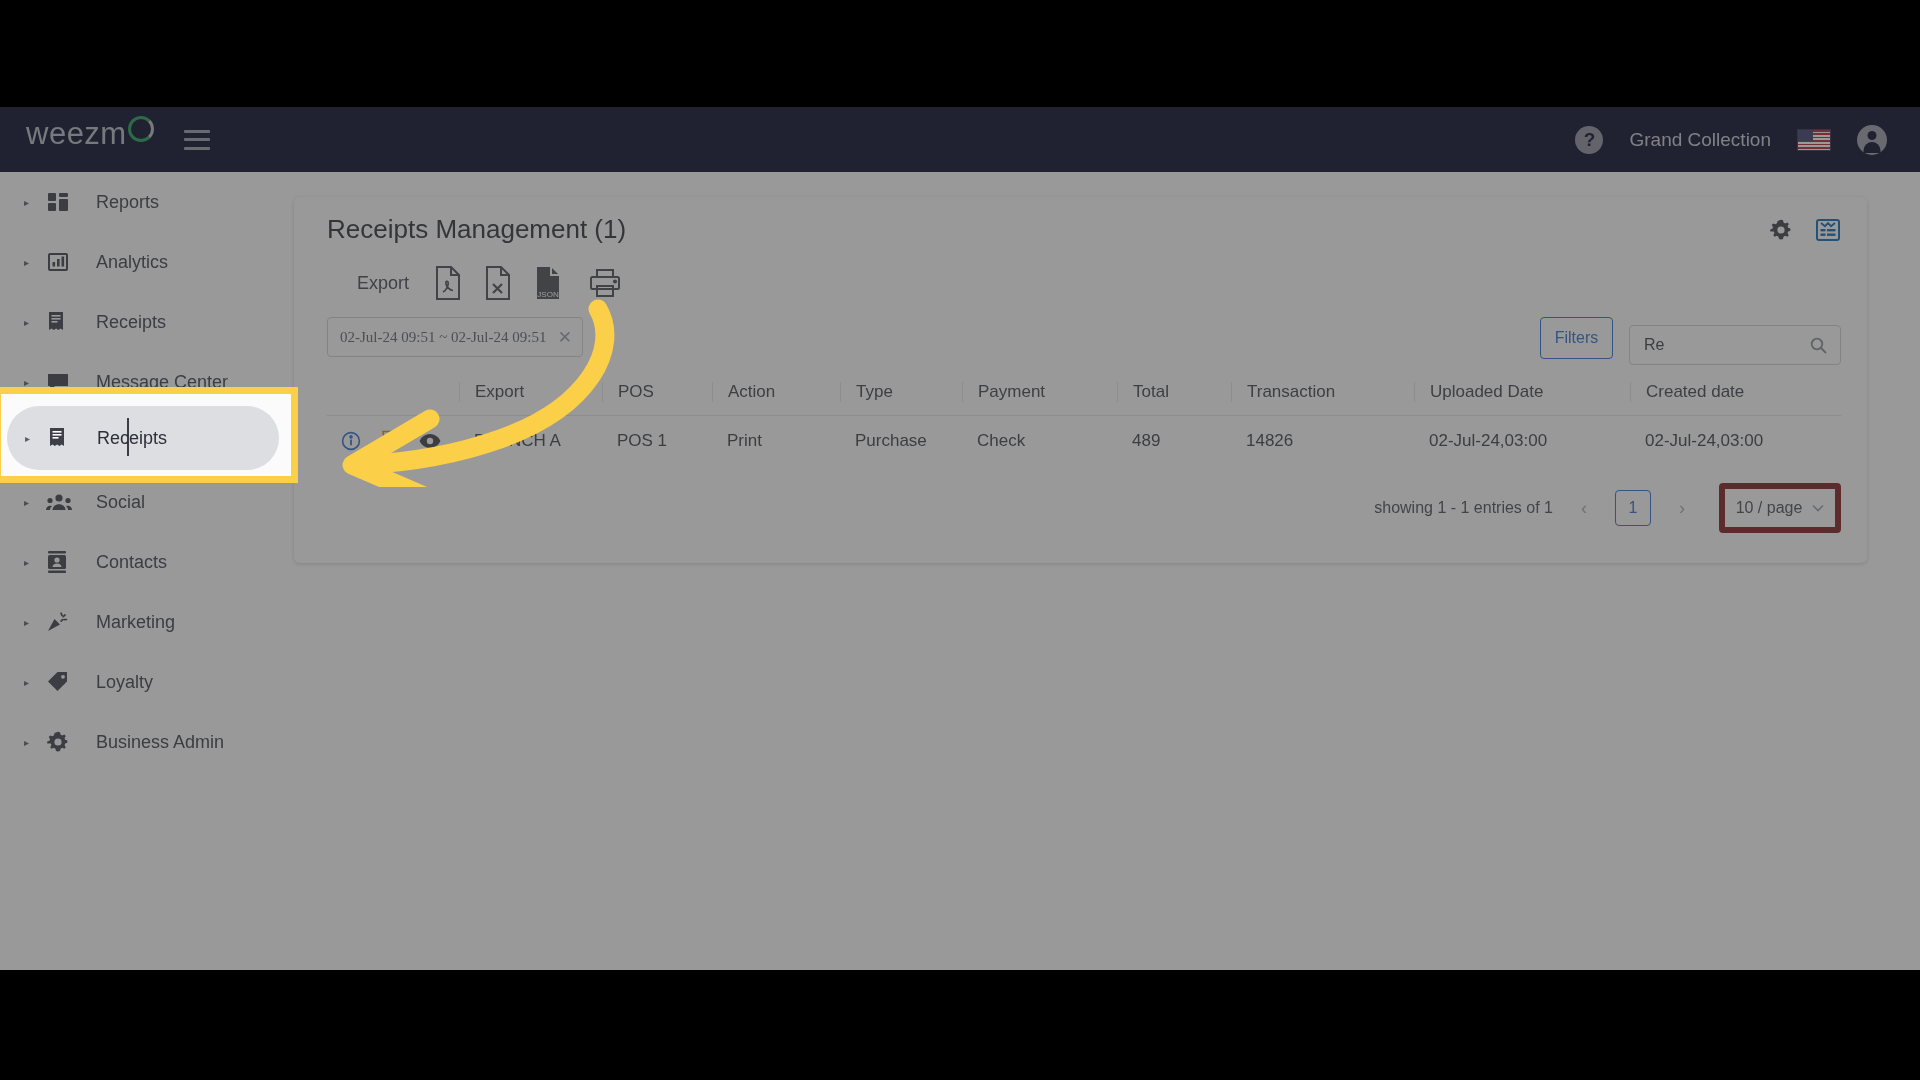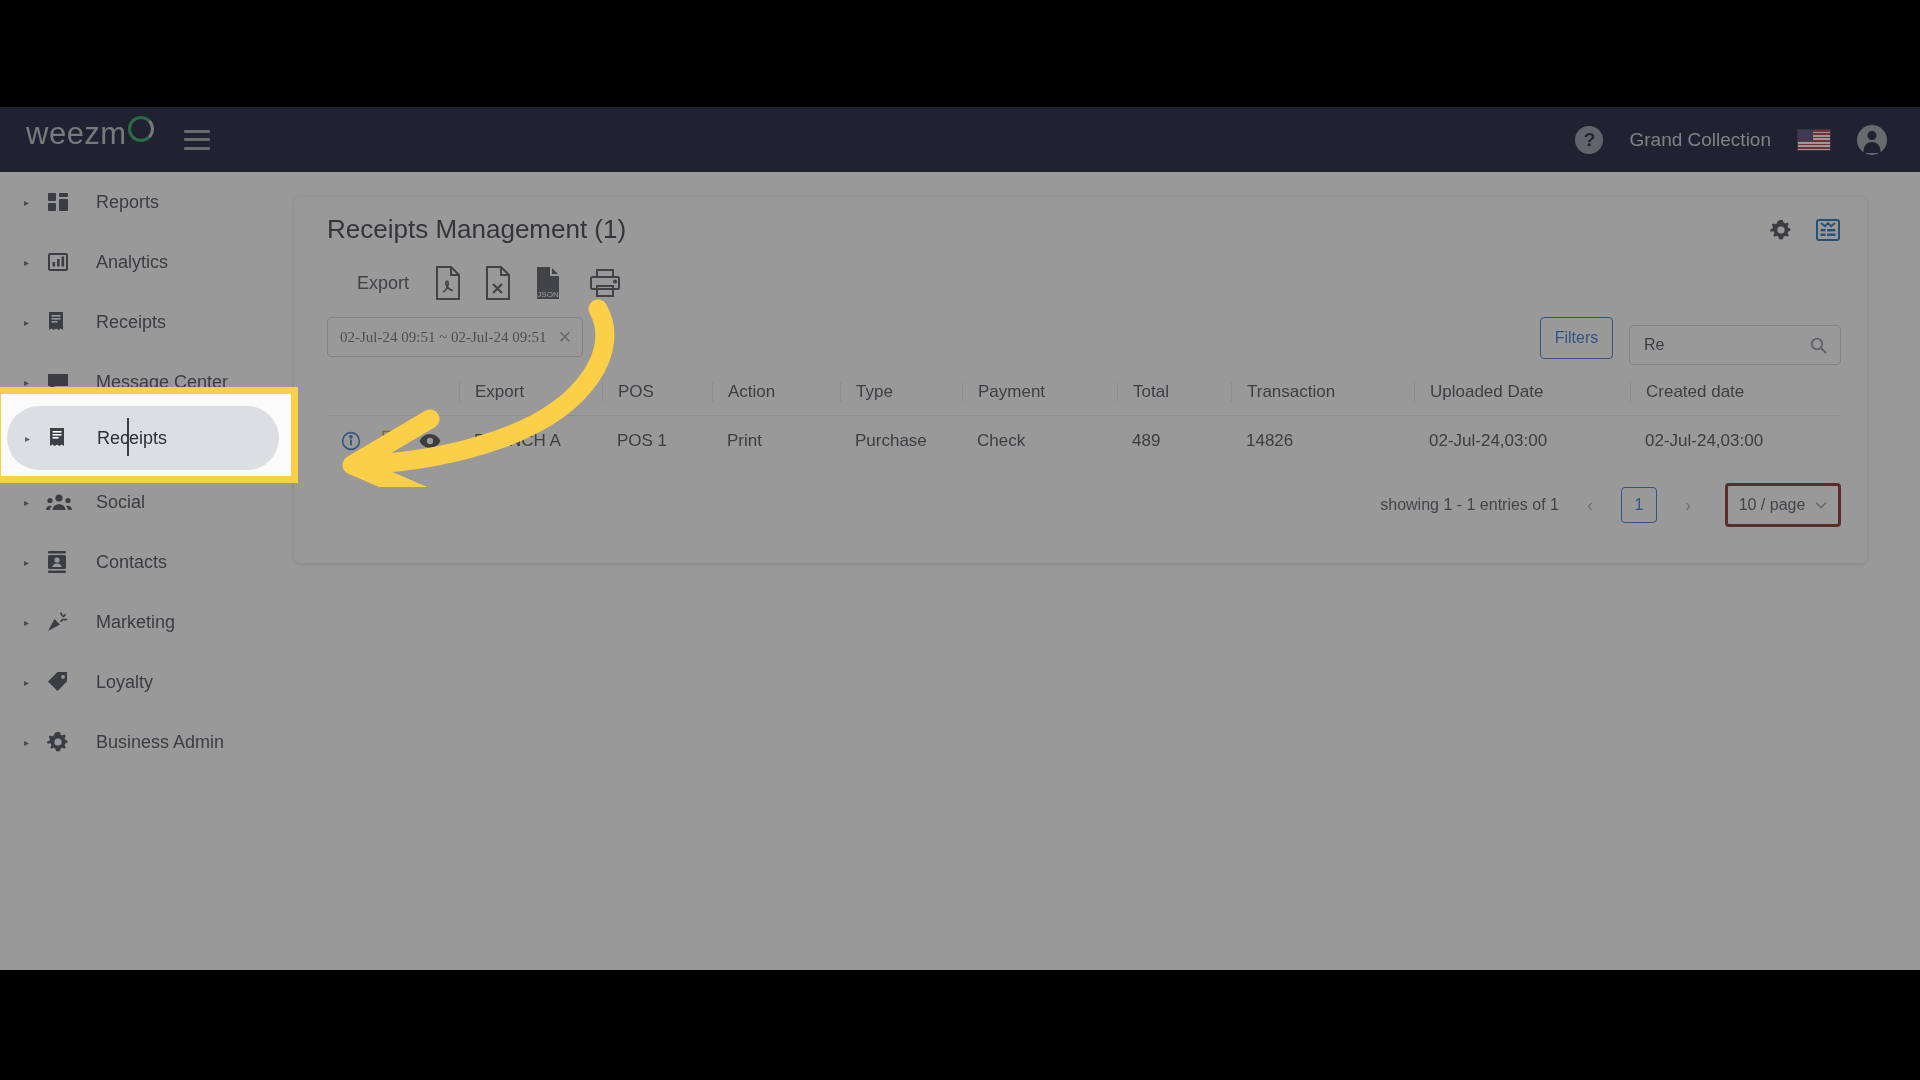--- a/index.html
+++ b/index.html
@@ -194,21 +194,21 @@
     font-family:"Liberation Sans", sans-serif;
   }
   #page-num{
     width:34px;height:34px;border:1px solid #2f6fd0;border-radius:4px;
     color:#2f6fd0;font-size:16px;
     display:flex;align-items:center;justify-content:center;cursor:pointer;
     background:#ffffff;
   }
   #per-page{
     margin-left:6px;height:38px;width:110px;
-    border:3px solid #7f1d1d;border-radius:4px;background:#ffffff;
+    border:6px solid #7f1d1d;border-radius:4px;background:#ffffff;
     display:flex;align-items:center;justify-content:center;gap:10px;
     font-size:16px;color:#4a4e56;cursor:pointer;
   }
   .chev-down{color:#9aa0a8;font-size:12px;}
   
   #dim{
     position:absolute;left:0;top:107px;width:1920px;height:863px;
     background:rgba(60,60,60,0.52);
     pointer-events:none;
   }

